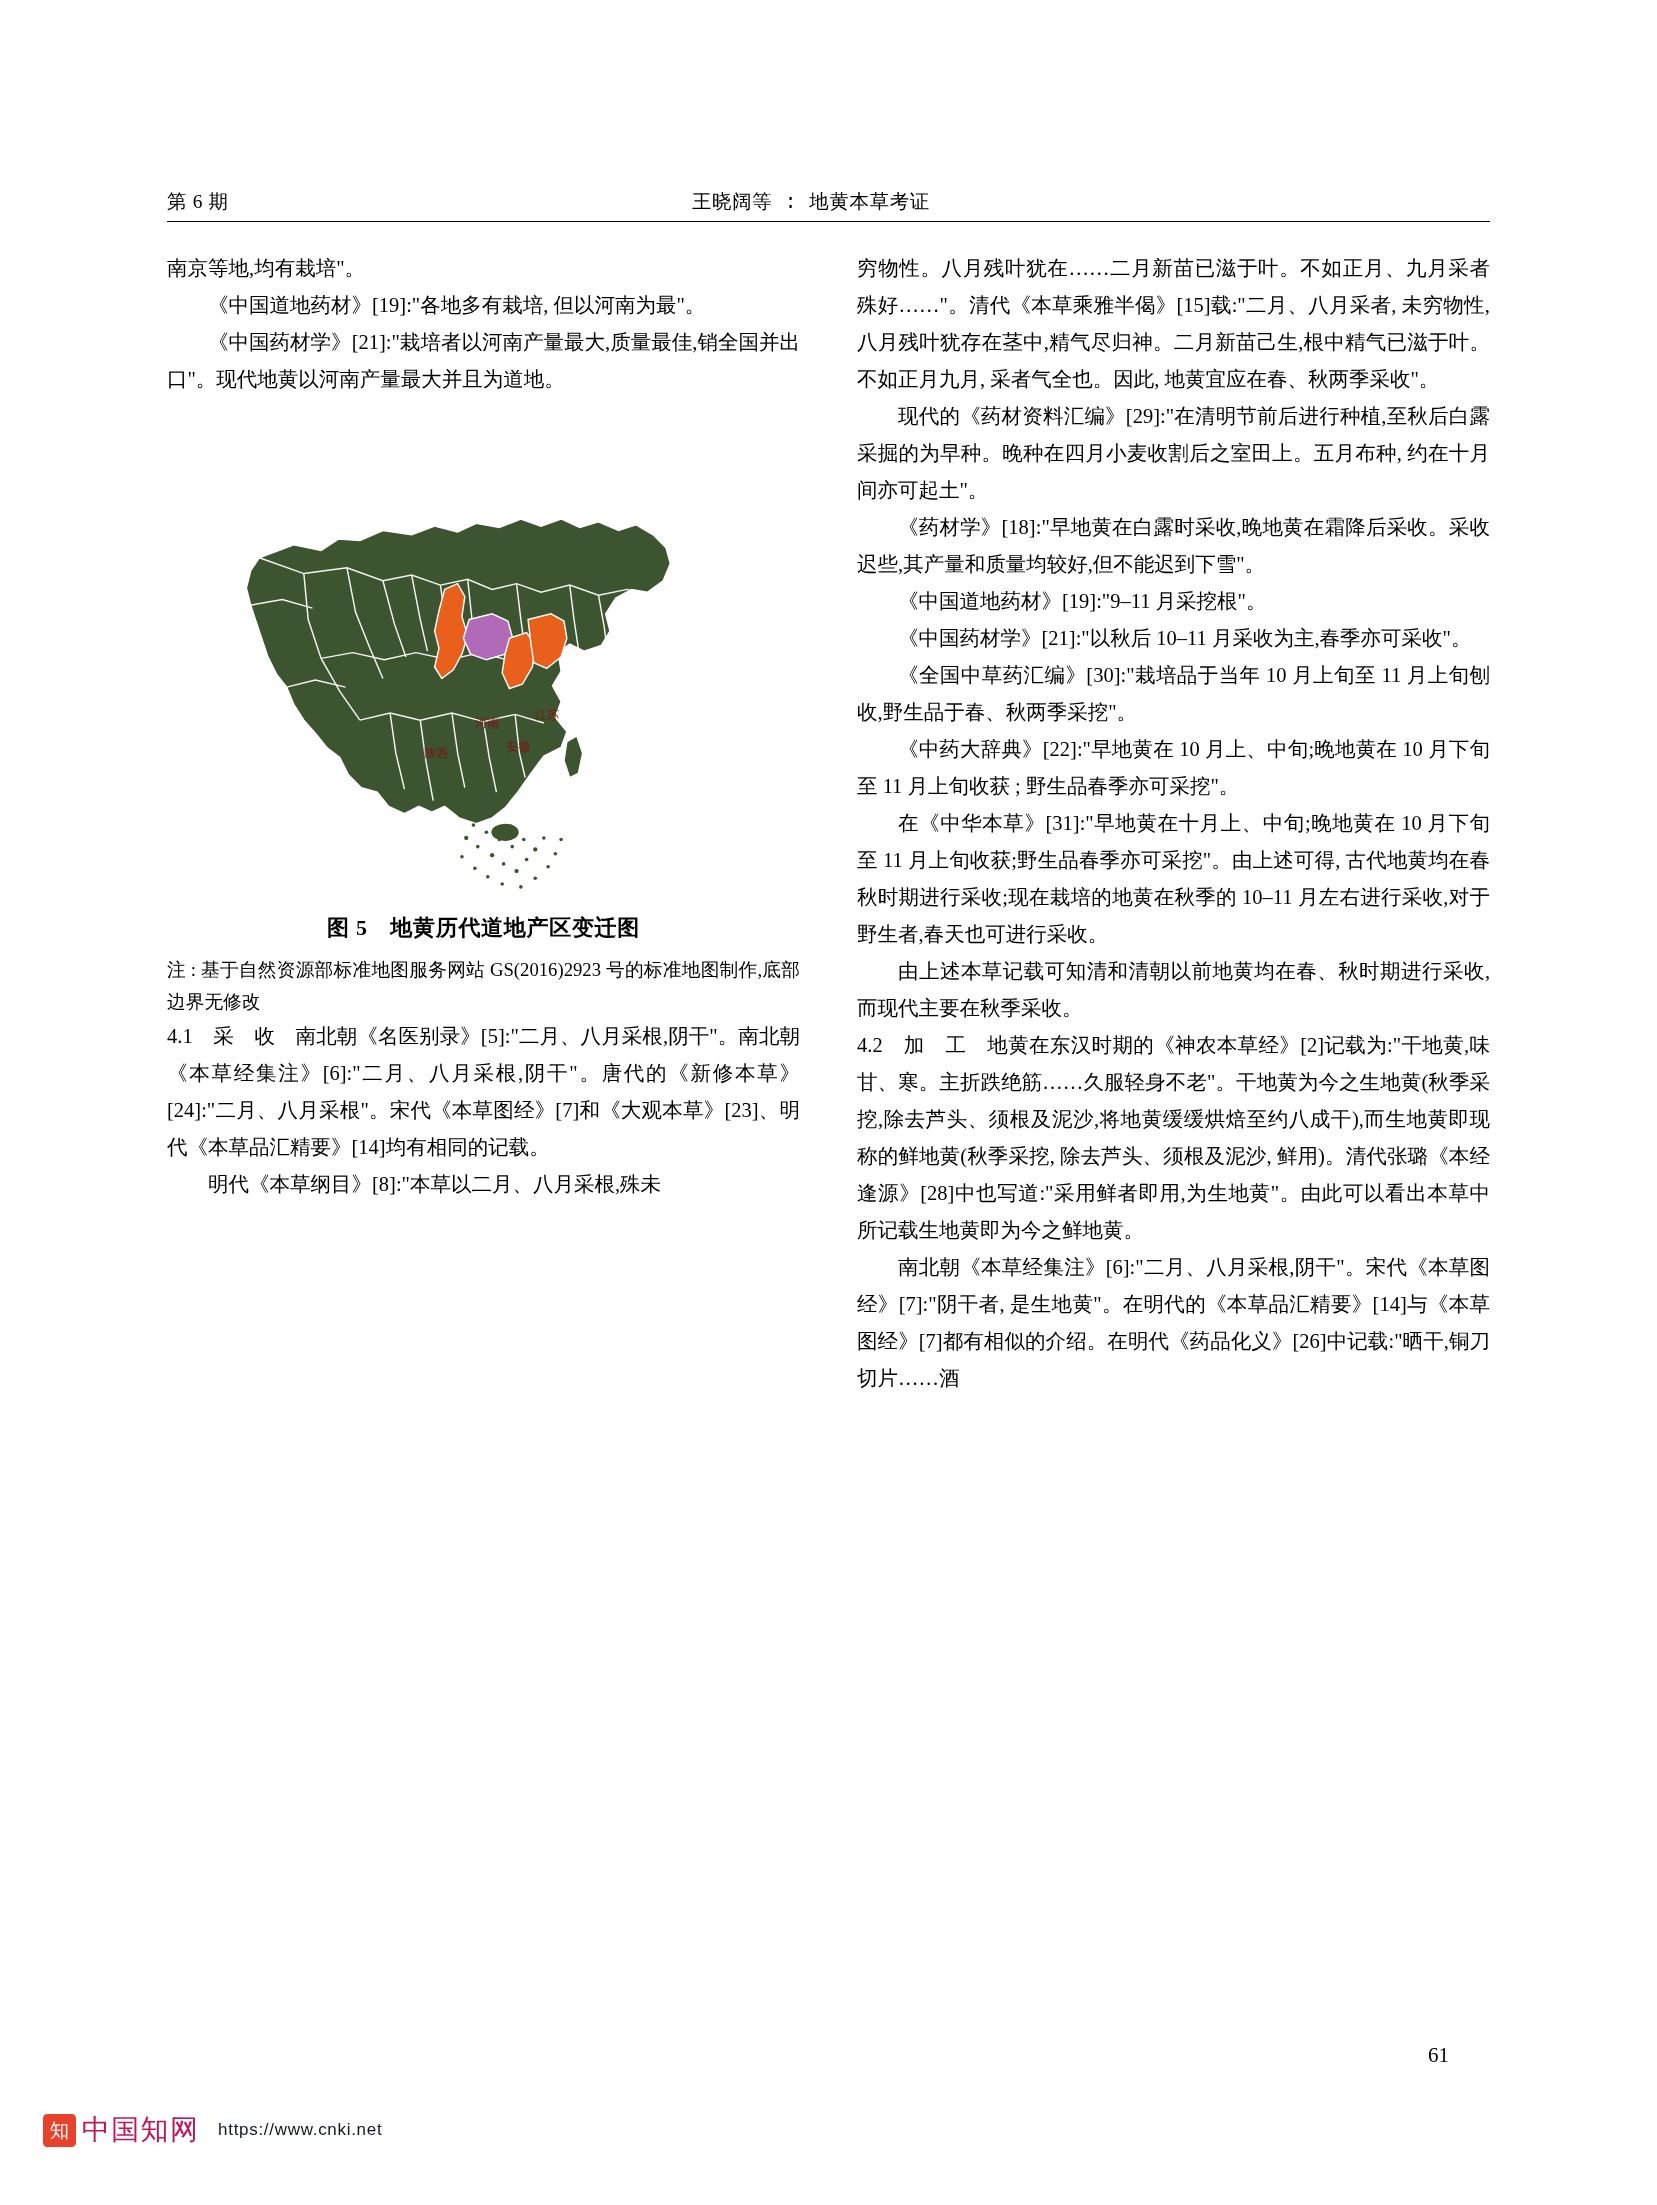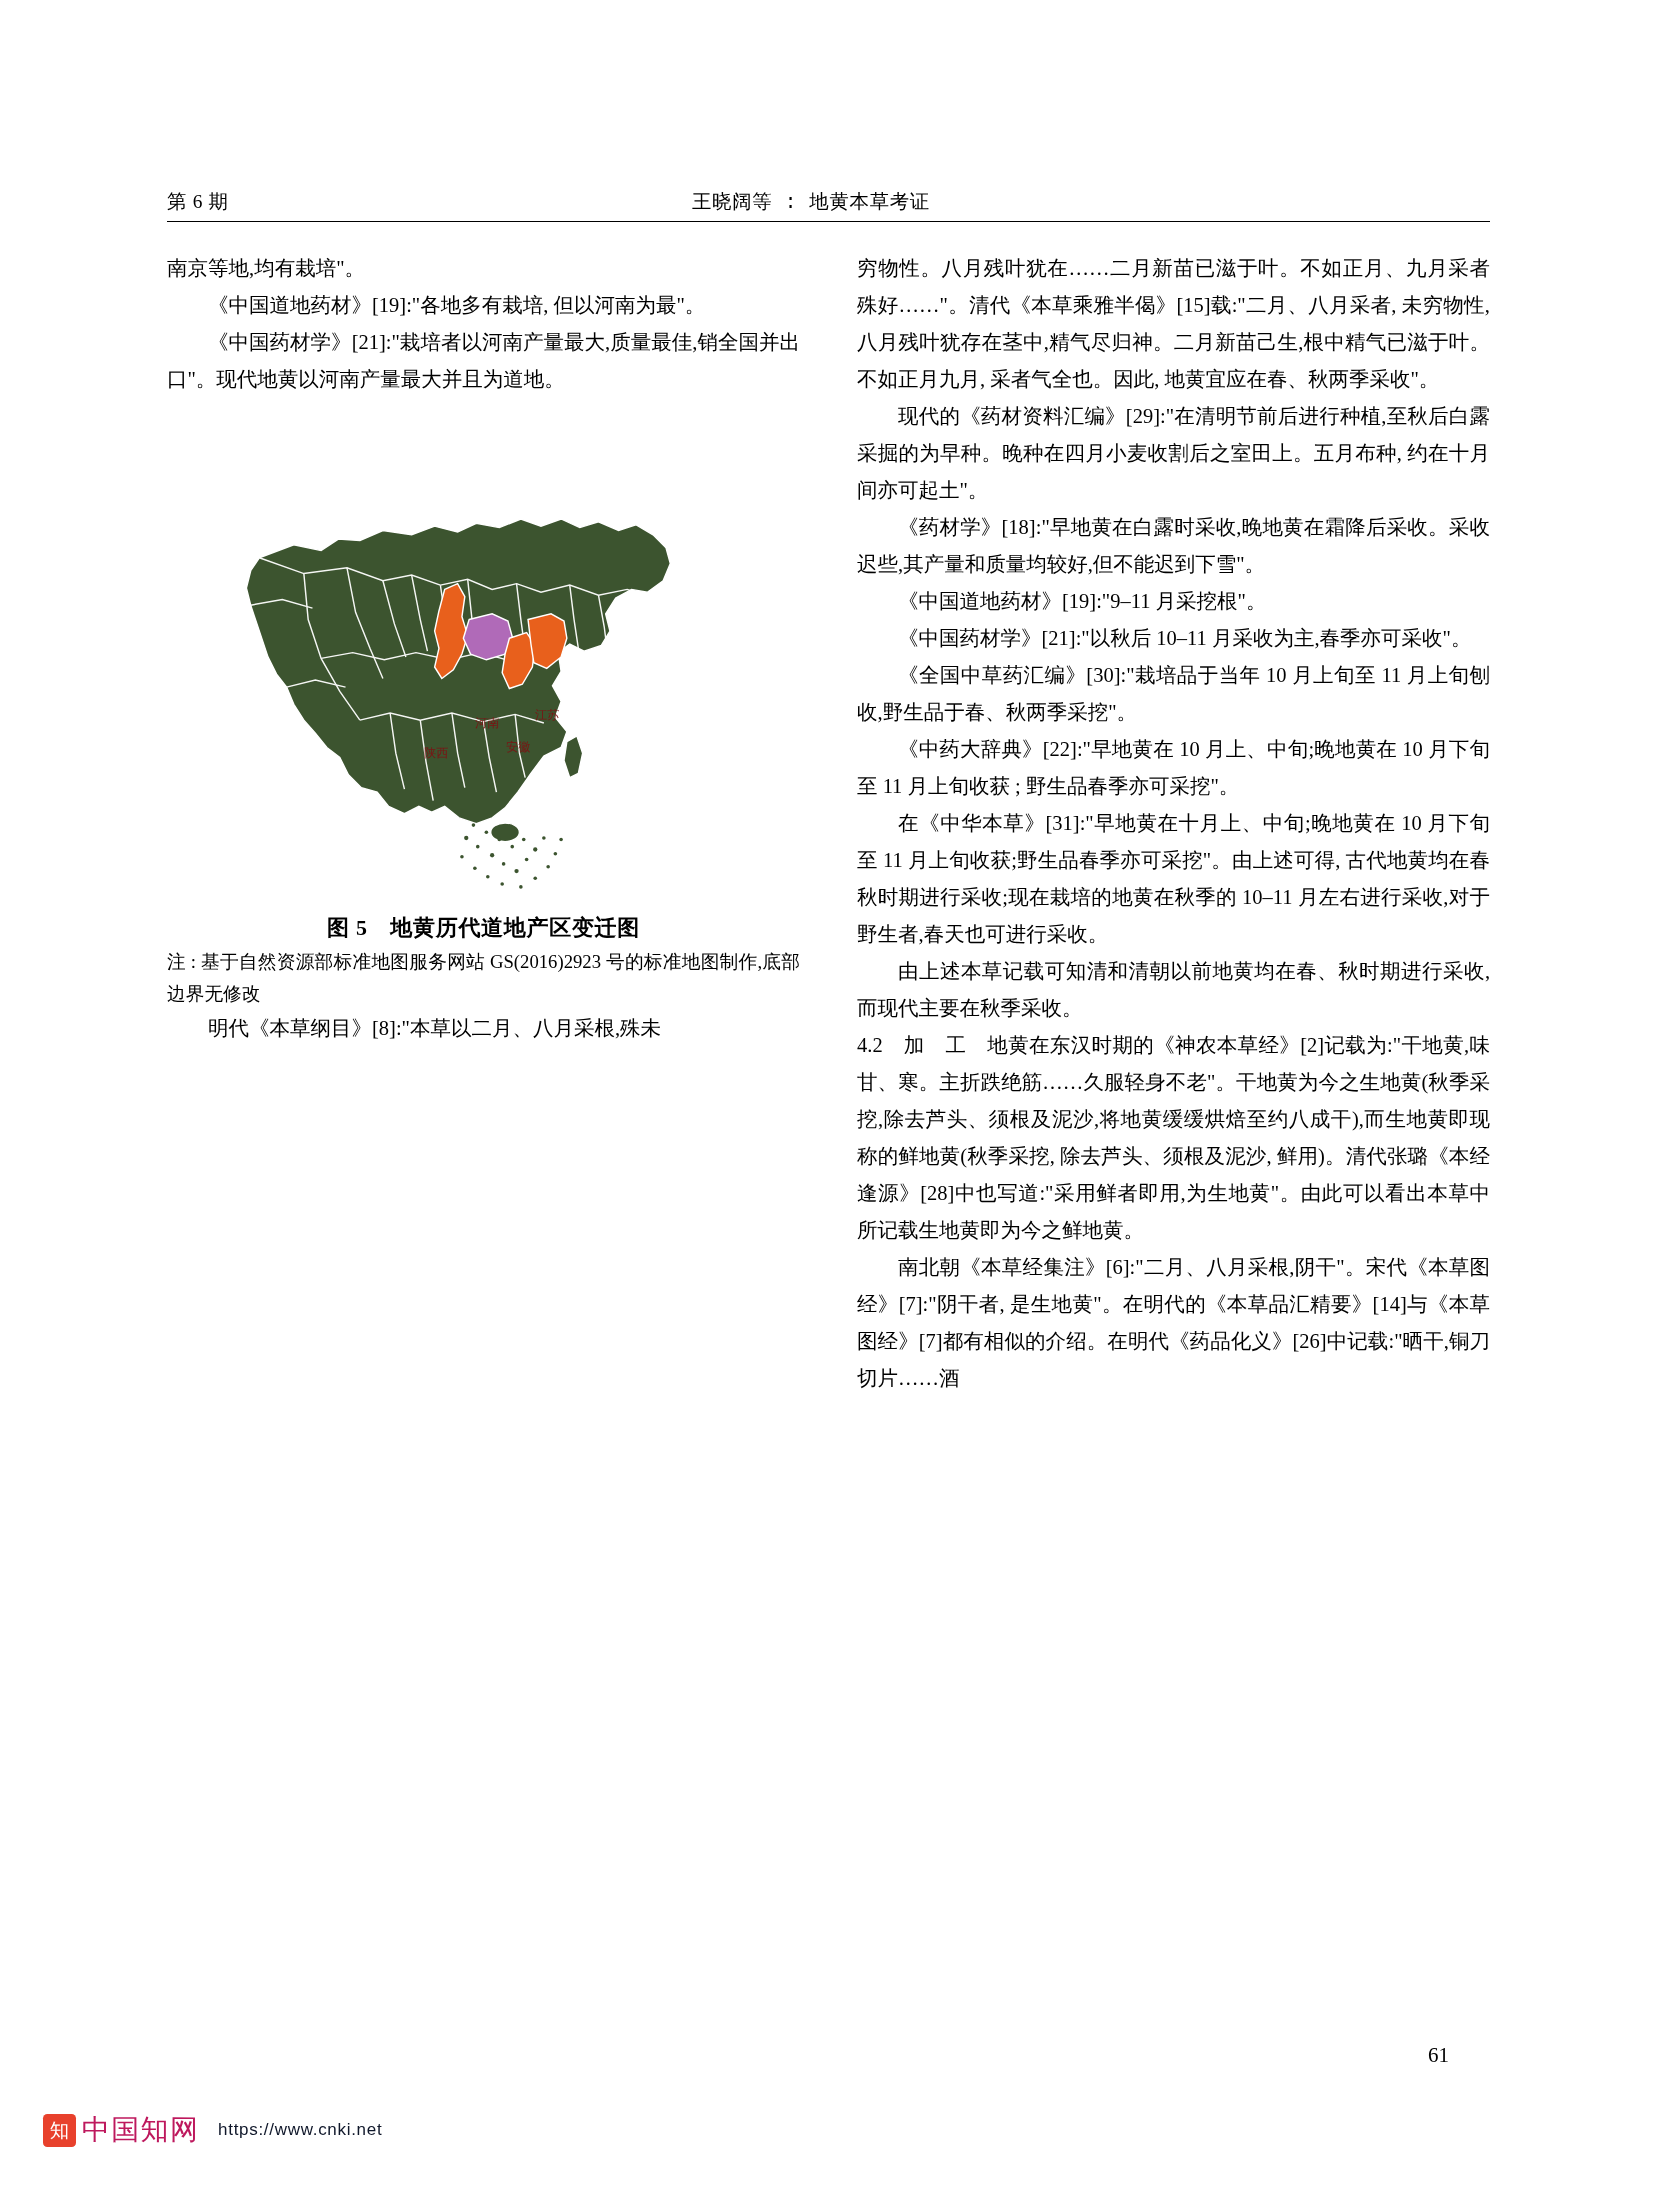--- a/index.html
+++ b/index.html
@@ -91,21 +91,21 @@
     width: 633px;
     text-align: center;
     font-size: 22px;
     font-weight: bold;
     letter-spacing: 0.7px;
   }
   .fig-note {
     font-size: 18.7px;
     line-height: 32px;
     text-align: justify;
-    margin-top: 10px;
+    margin-top: 18px;
   }
   
   .page-number {
     position: absolute;
     left: 1428px;
     top: 2043px;
     font-size: 21px;
   }
   
   .footer {
@@ -248,20 +248,21 @@
         <div class="map-label" style="left:308px; top:301px;">河南</div>
         <div class="map-label" style="left:339px; top:325px;">安徽</div>
         <div class="map-label" style="left:368px; top:293px;">江苏</div>
       </div>
 
       <div class="fig-caption">图 5　地黄历代道地产区变迁图</div>
     </div>
 
     <p class="fig-note ind2">注 : 基于自然资源部标准地图服务网站 GS(2016)2923 号的标准地图制作,底部边界无修改</p>
 
+    <p>4.1　采　收　南北朝《名医别录》[5]:"二月、八月采根,阴干"。南北朝《本草经集注》[6]:"二月、八月采根,阴干"。唐代的《新修本草》[24]:"二月、八月采根"。宋代《本草图经》[7]和《大观本草》[23]、明代《本草品汇精要》[14]均有相同的记载。</p>
     <p class="ind">明代《本草纲目》[8]:"本草以二月、八月采根,殊未</p>
   </div>
 
   <div class="col col-right">
     <p>穷物性。八月残叶犹在……二月新苗已滋于叶。不如正月、九月采者殊好……"。清代《本草乘雅半偈》[15]载:"二月、八月采者, 未穷物性, 八月残叶犹存在茎中,精气尽归神。二月新苗己生,根中精气已滋于叶。不如正月九月, 采者气全也。因此, 地黄宜应在春、秋两季采收"。</p>
     <p class="ind">现代的《药材资料汇编》[29]:"在清明节前后进行种植,至秋后白露采掘的为早种。晚种在四月小麦收割后之室田上。五月布种, 约在十月间亦可起土"。</p>
     <p class="ind">《药材学》[18]:"早地黄在白露时采收,晚地黄在霜降后采收。采收迟些,其产量和质量均较好,但不能迟到下雪"。</p>
     <p class="ind">《中国道地药材》[19]:"9–11 月采挖根"。</p>
     <p class="ind">《中国药材学》[21]:"以秋后 10–11 月采收为主,春季亦可采收"。</p>
     <p class="ind">《全国中草药汇编》[30]:"栽培品于当年 10 月上旬至 11 月上旬刨收,野生品于春、秋两季采挖"。</p>

